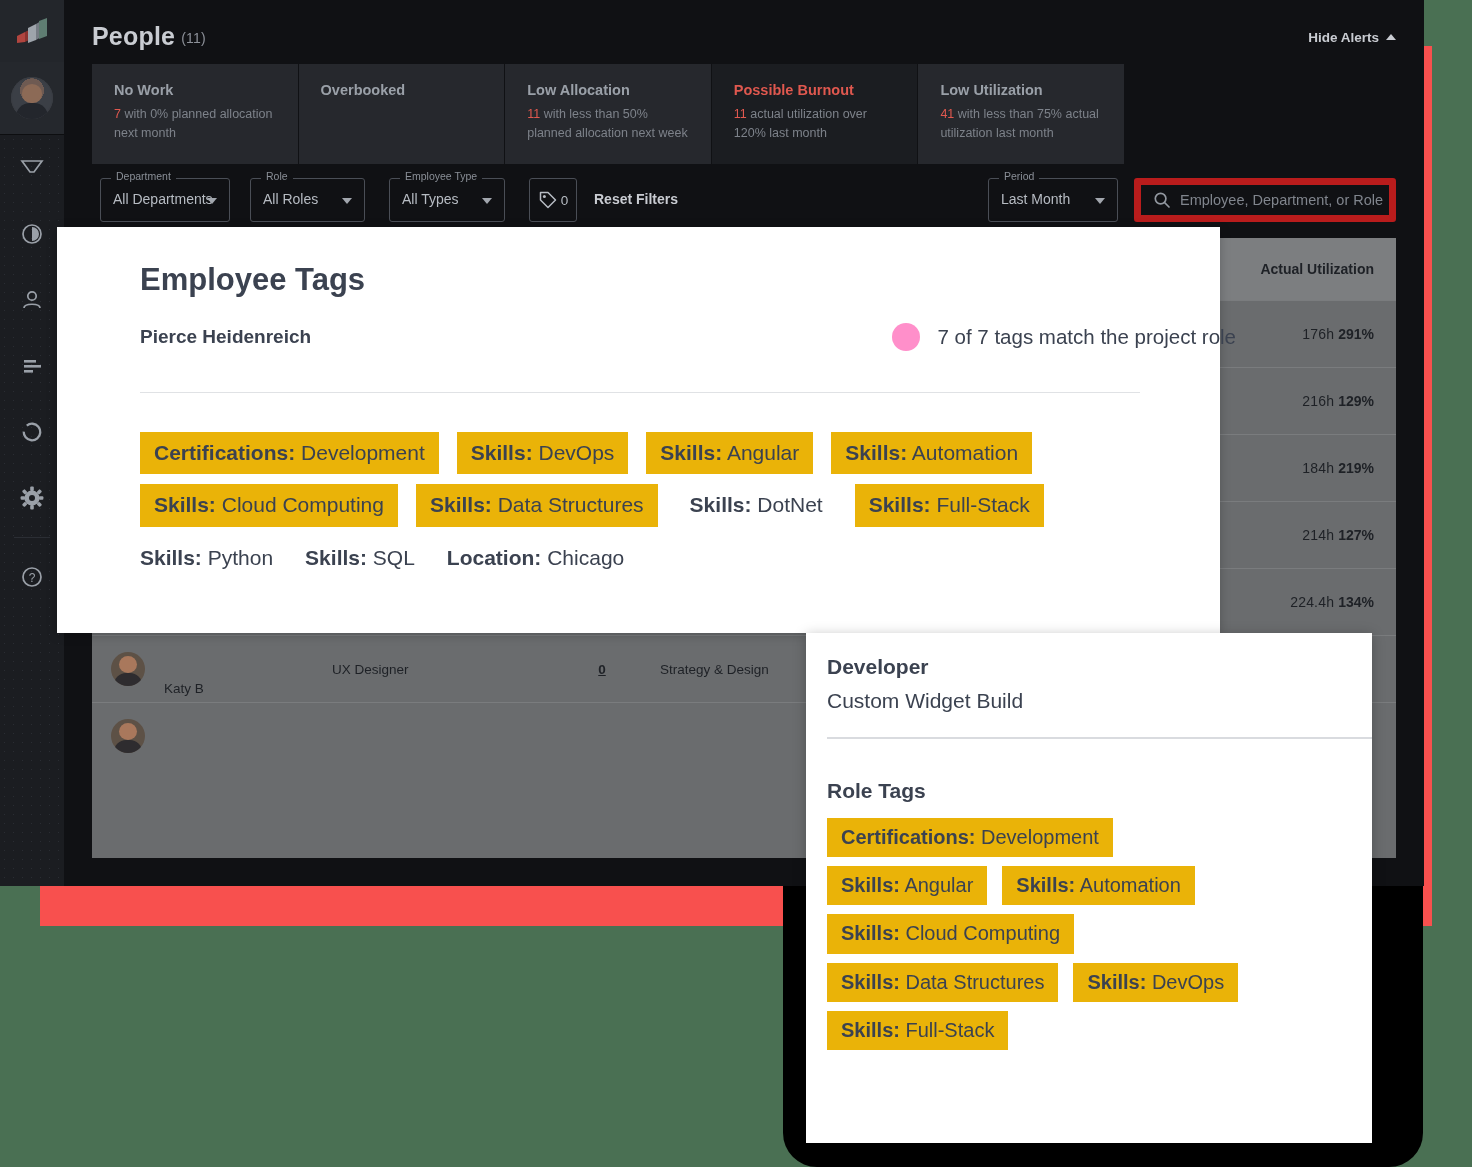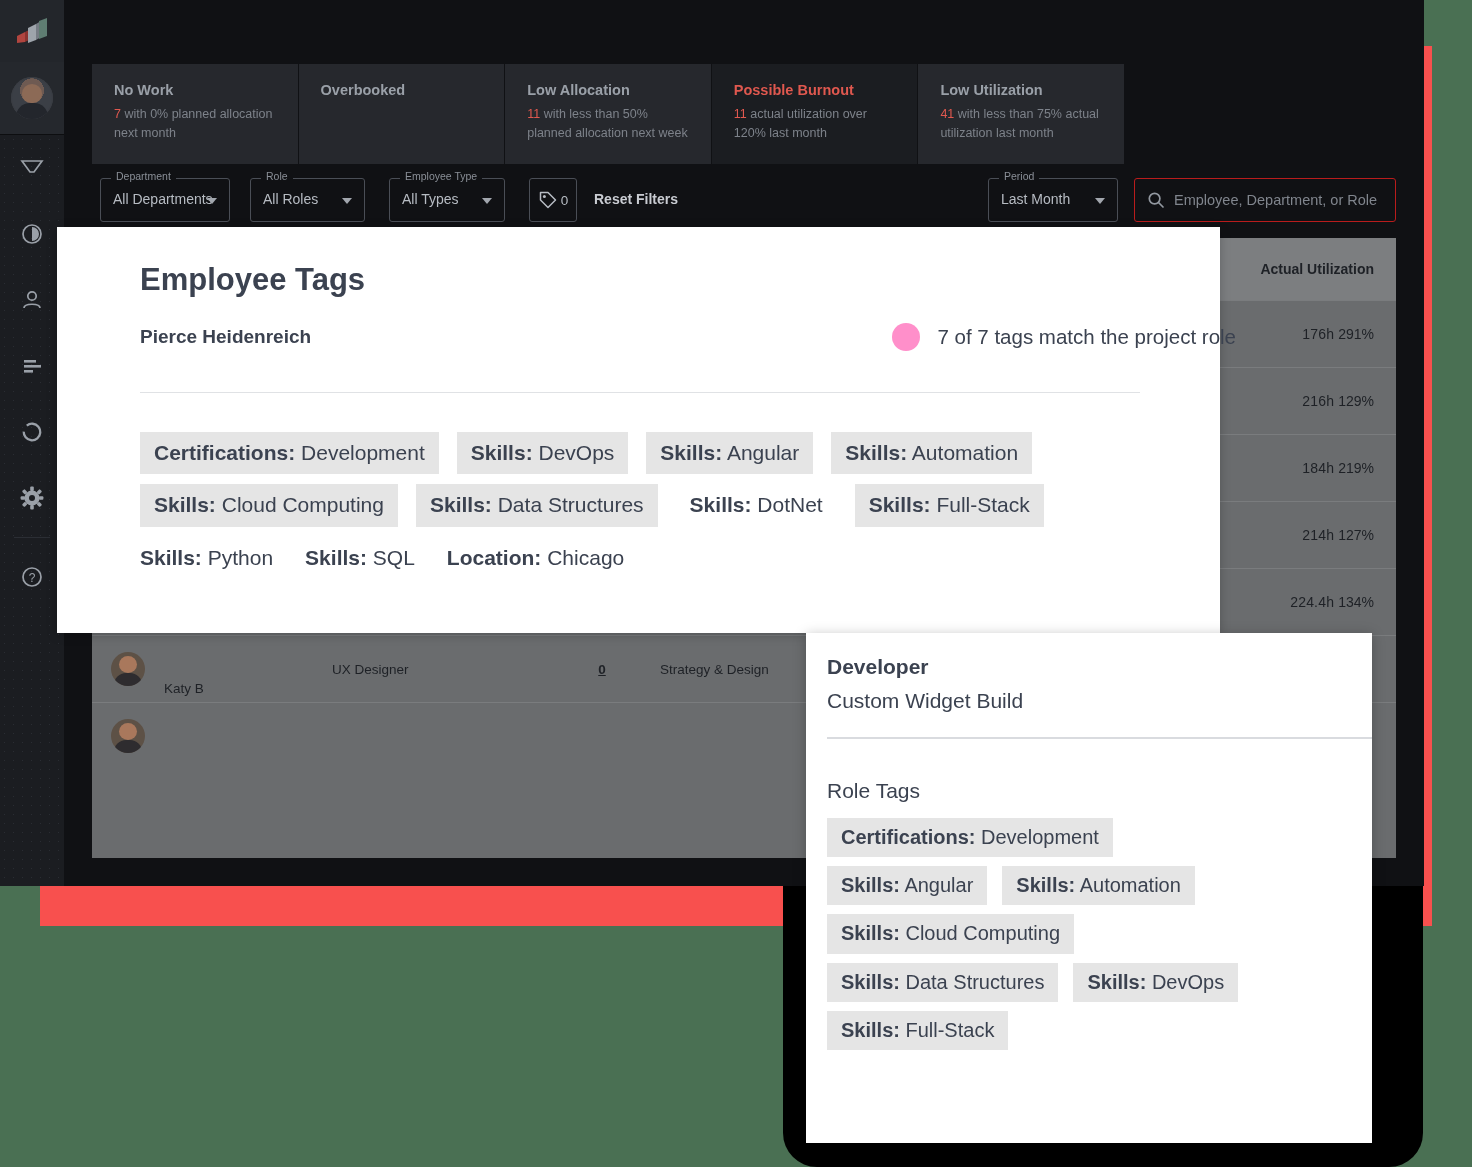--- a/index.html
+++ b/index.html
@@ -80,73 +80,73 @@
   #f-emp{left:297px;width:116px;}
   #tagcount{
     position:absolute;left:437px;top:0;width:48px;height:44px;box-sizing:border-box;
     border:1px solid #4a4e56;border-radius:3px;display:flex;align-items:center;justify-content:center;gap:3px;
   }
   #tagcount .n{font-size:13.5px;color:#b7bcc3;}
   #reset{position:absolute;left:502px;top:13px;font-size:14px;font-weight:bold;color:#c9ccd2;cursor:pointer;}
   #f-period{left:896px;width:130px;}
   #search{
     position:absolute;left:1042px;top:0;width:262px;height:44px;box-sizing:border-box;
-    border:1px solid #b91c1c;border-radius:3px;display:flex;align-items:center;padding-left:12px;gap:9px;
+    border:7px solid #b91c1c;border-radius:3px;display:flex;align-items:center;padding-left:12px;gap:9px;
   }
   #search .ph{font-size:14.5px;color:#80858d;}
 
   
   #table{position:absolute;left:92px;top:238px;width:1304px;height:620px;background:#6a6c6e;}
   #thead{height:62px;background:#7c7e80;display:flex;align-items:center;}
   .th{font-size:13.5px;font-weight:bold;color:#22252b;}
   .row{height:66px;display:flex;align-items:center;border-top:1px solid #7a7c7e;}
   .c-ava{width:72px;display:flex;justify-content:center;}
   .ava{width:34px;height:34px;border-radius:50%;overflow:hidden;position:relative;background:#5d5146;}
   .ava i{position:absolute;left:8px;top:4px;width:18px;height:17px;border-radius:50%;background:#c59a7e;}
   .ava b{position:absolute;left:3px;top:21px;width:28px;height:16px;border-radius:12px 12px 0 0;background:#3a3a3e;}
   .ava.blonde i{background:#e4c79b;} .ava.blonde b{background:#d9d2c6;}
   .ava.dark i{background:#a9785c;} .ava.dark b{background:#2e2c2f;}
   .c-name{width:168px;font-size:13.5px;color:#1e2126;margin-top:39px;}
   .c-role{width:230px;font-size:13.5px;color:#1e2126;}
   .c-num{width:80px;font-size:13.5px;color:#1e2126;text-decoration:underline;font-weight:bold;text-align:center;}
   .c-dept{flex:1;font-size:13.5px;color:#1e2126;padding-left:18px;}
   .c-util{width:190px;text-align:right;padding-right:22px;font-size:14px;color:#1e2126;box-sizing:border-box;}
   .c-util .hrs{letter-spacing:.2px;}
-  .c-util .pct{font-weight:normal;margin-left:4px;}
+  .c-util .pct{font-weight:bold;margin-left:4px;}
   .th.c-util{font-weight:bold;}
 
   
   #emp-dialog{
     position:absolute;left:57px;top:227px;width:1163px;height:406px;
     background:#fff;box-shadow:0 2px 10px rgba(0,0,0,.22);
   }
   #emp-title{position:absolute;left:83px;top:35px;font-size:31px;font-weight:bold;color:#3b4250;}
   #emp-person{position:absolute;left:83px;top:99px;font-size:19px;font-weight:bold;color:#3b4250;}
   #emp-match{position:absolute;right:-16px;top:96px;display:flex;align-items:center;gap:17px;}
   #emp-match .dot{width:28px;height:28px;border-radius:50%;background:#ff8fca;}
   #emp-match .txt{font-size:20.5px;color:#3b4250;}
   #emp-rule{position:absolute;left:83px;top:165px;width:1000px;height:1px;background:#e0e2e5;}
   #emp-tags{position:absolute;left:83px;top:205px;width:1010px;}
   .tag-row{display:flex;align-items:flex-start;margin-bottom:10px;}
   .tag{
     font-size:21px;color:#3b4250;padding:10px 14px;margin-right:18px;white-space:nowrap;line-height:1.06;
   }
-  .tag.hl{background:#e5e5e5;}
+  .tag.hl{background:#eab308;}
   .tag .k{font-weight:bold;}
   .tag-row.plain .tag{padding-left:0;padding-right:0;margin-right:32px;}
 
   
   #role-dialog{
     position:absolute;left:806px;top:633px;width:566px;height:510px;
     background:#fff;box-shadow:0 2px 12px rgba(0,0,0,.25);
   }
   #role-name{position:absolute;left:21px;top:22px;font-size:21px;font-weight:bold;color:#3b4250;}
   #role-project{position:absolute;left:21px;top:56px;font-size:21px;color:#3b4250;}
   #role-rule{position:absolute;left:21px;top:104px;width:545px;height:2px;background:#d9dbdf;}
-  #role-section{position:absolute;left:21px;top:146px;font-size:21px;font-weight:normal;color:#3b4250;}
+  #role-section{position:absolute;left:21px;top:146px;font-size:21px;font-weight:bold;color:#3b4250;}
   #role-tags{position:absolute;left:21px;top:185px;width:530px;}
   #role-tags .tag-row{margin-bottom:9px;}
   #role-tags .tag{font-size:20px;padding:9px 14px;margin-right:15px;}
 </style>
 </head>
 <body>
 
 <div id="bg-green"></div>
 <div id="bg-red"></div>
 <div id="device-frame"></div>
@@ -213,20 +213,28 @@
     </div>
     <div class="sb-sep"></div>
     <div class="sb-item">
       <svg width="26" height="26" viewBox="0 0 26 26">
         <circle cx="13" cy="13" r="9" fill="none" stroke="#9aa0a8" stroke-width="1.7"></circle>
         <text x="13" y="18" font-size="12" fill="#9aa0a8" text-anchor="middle" font-family="Liberation Sans, sans-serif">?</text>
       </svg>
     </div>
   </div>
 
+  <div id="page-head">
+    <div id="page-title">
+      <span>People</span><span id="page-count">(11)</span>
+    </div>
+    <div id="hide-alerts">
+      <span>Hide Alerts</span><span class="caret"></span>
+    </div>
+  </div>
 
   <div id="alerts">
     <div class="alert">
       <div class="alert-title">No Work</div>
       <div class="alert-body"><span class="num">7</span><span> with 0% planned allocation next month</span></div>
     </div>
     <div class="alert">
       <div class="alert-title">Overbooked</div>
     </div>
     <div class="alert">

